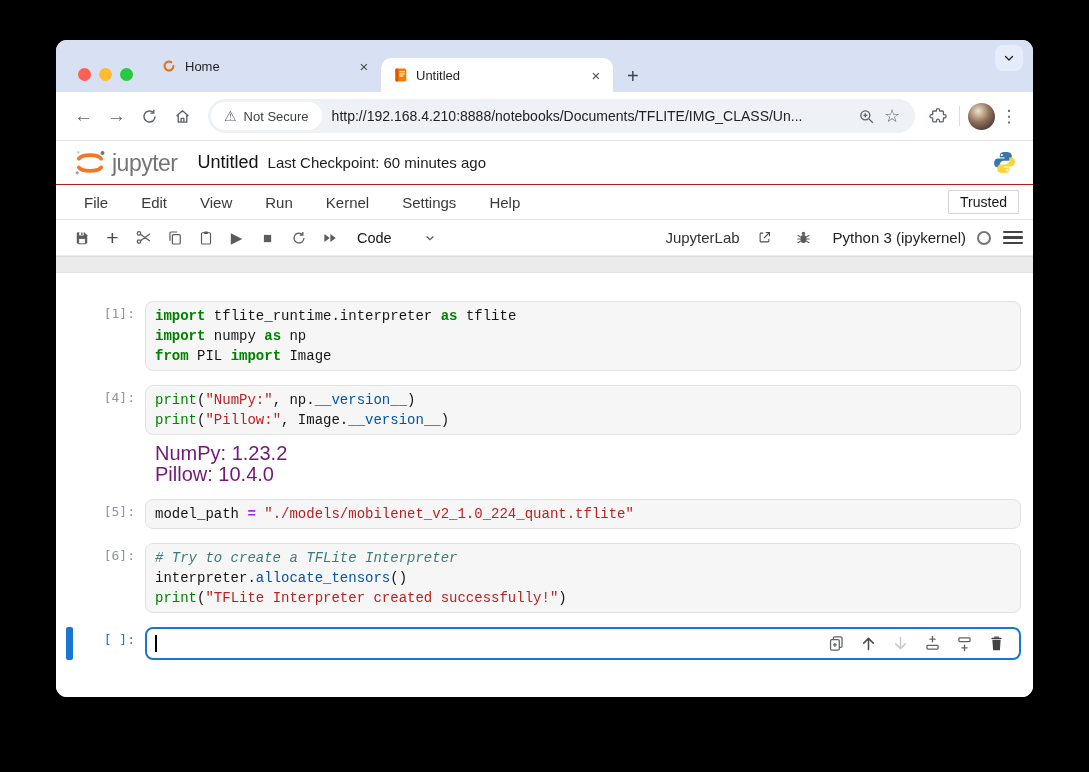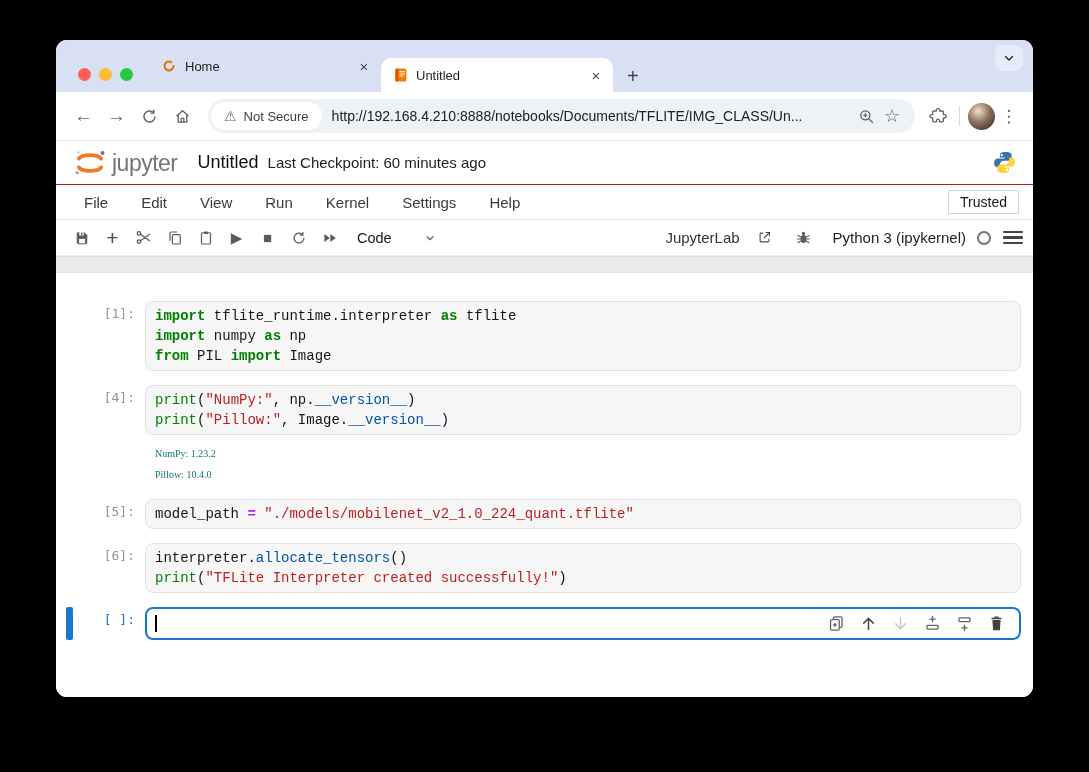--- a/index.html
+++ b/index.html
@@ -73,21 +73,21 @@
   .cellinput { flex:1 1 auto; min-width:0; background:#f6f6f6; border:1px solid #e2e2e2; border-radius:8px; padding:4px 9px; font-family:Liberation Mono, monospace; font-size:14px; line-height:20px; color:#161616; }
   .cellinput.active { background:#fff; border:2px solid #1976d2; padding:3px 8px; display:flex; align-items:center; min-height:33px; }
   .codeline { white-space:pre; }
   .tk-kw { color:#008000; font-weight:bold; }
   .tk-b { color:#008000; }
   .tk-s { color:#BA2121; }
   .tk-c { color:#3D7B7B; font-style:italic; }
   .tk-op { color:#AA22FF; font-weight:bold; }
   .tk-prop { color:#0055AA; }
   .outputrow { margin-top:8px; }
-  .celloutput { flex:1 1 auto; font-family:Liberation Serif, serif; font-size:10px; line-height:21px; color:#0f766e; padding:0 10px; white-space:pre; }
+  .celloutput { flex:1 1 auto; font-family:Liberation Sans, sans-serif; font-size:20px; line-height:21px; color:#701a75; padding:0 10px; white-space:pre; }
   .leftbar { position:absolute; left:10px; top:0; bottom:0; width:7px; background:#1976d2; border-radius:2px; }
   .cursor { width:1.5px; height:17px; background:#000; display:inline-block; }
   .spacer { flex:1 1 auto; }
   .celltool { width:19px; height:19px; display:flex; align-items:center; justify-content:center; margin-left:13px; flex:0 0 auto; }
   .celltool:last-child { margin-right:5px; }
   svg { display:block; }
 </style>
 </head>
 <body>
 
@@ -321,20 +321,21 @@
           <div class="prompt">[5]:</div>
           <div class="cellinput">
             <div class="codeline"><span>model_path </span><span class="tk-op">=</span><span> </span><span class="tk-s">"./models/mobilenet_v2_1.0_224_quant.tflite"</span></div>
           </div>
         </div>
       </div>
       <div class="cellblock">
         <div class="cellrow">
           <div class="prompt">[6]:</div>
           <div class="cellinput">
+            <div class="codeline"><span class="tk-c"># Try to create a TFLite Interpreter</span></div>
             <div class="codeline"><span>interpreter.</span><span class="tk-prop">allocate_tensors</span><span>()</span></div>
             <div class="codeline"><span class="tk-b">print</span><span>(</span><span class="tk-s">"TFLite Interpreter created successfully!"</span><span>)</span></div>
           </div>
         </div>
       </div>
       <div class="cellblock active">
         <div class="leftbar"></div>
         <div class="cellrow">
           <div class="prompt">[ ]:</div>
           <div class="cellinput active">

